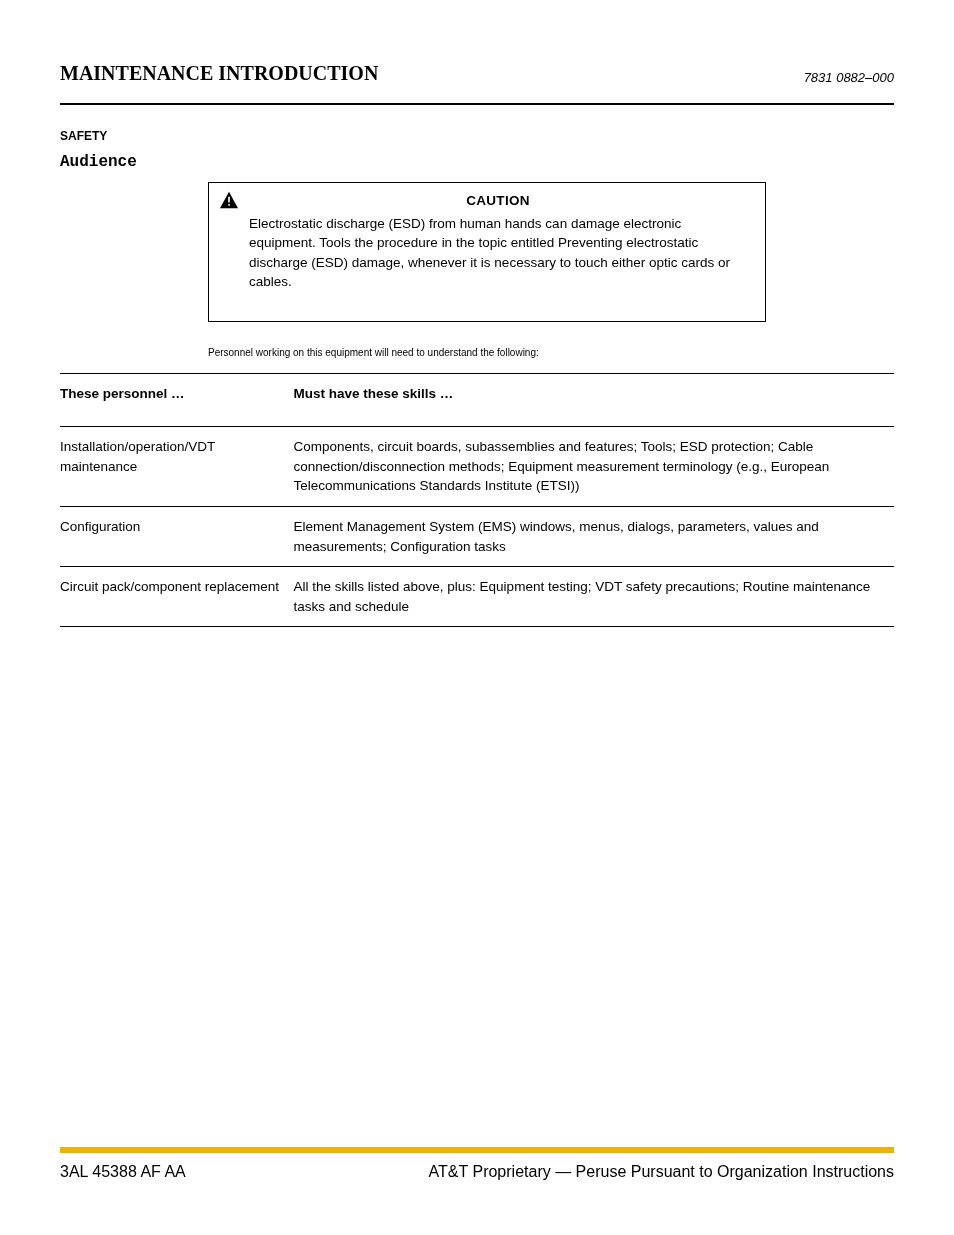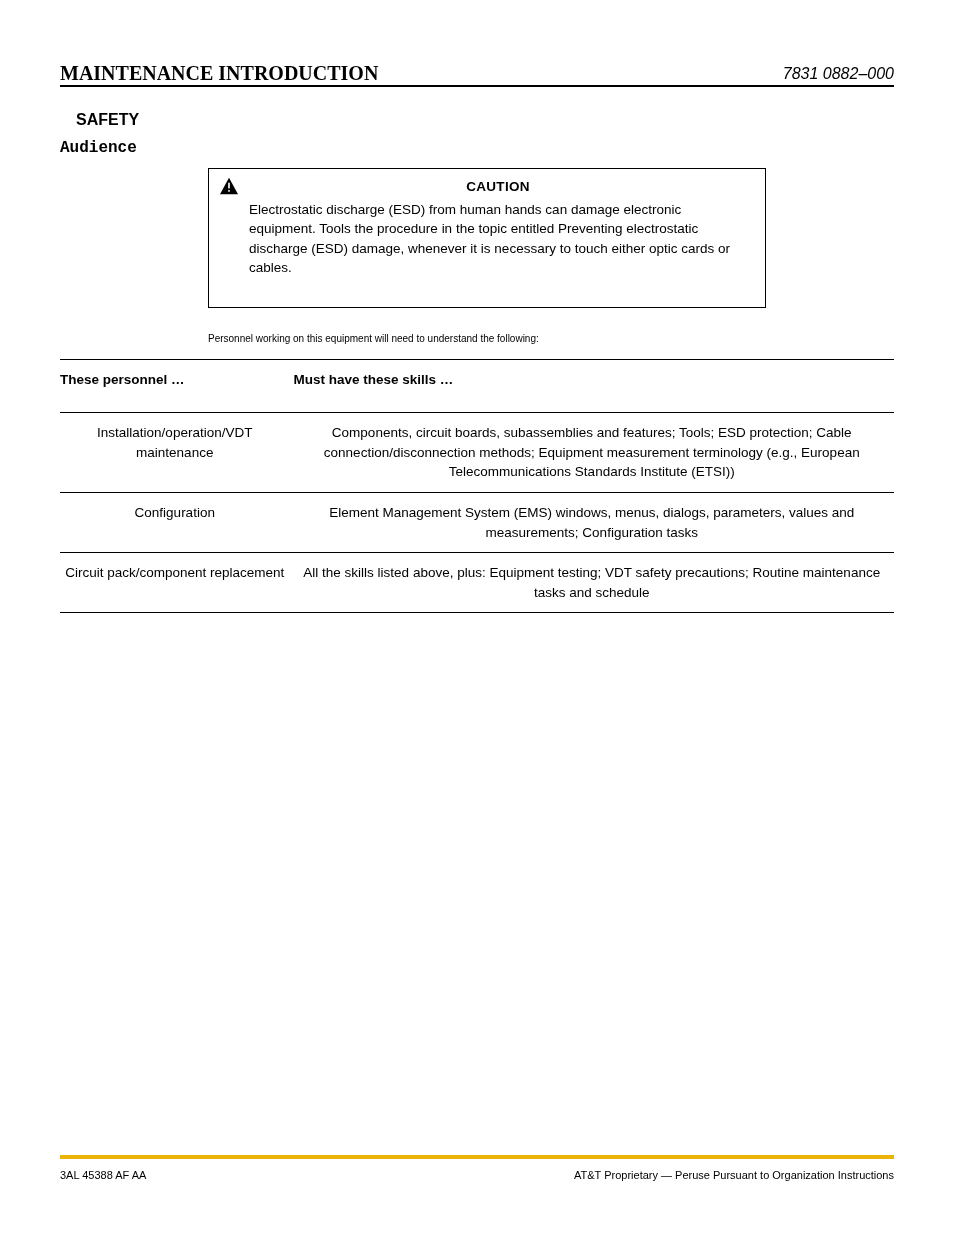--- a/index.html
+++ b/index.html
@@ -12,41 +12,42 @@
   .page {
     width: 954px;
     height: 1235px;
     box-sizing: border-box;
     padding: 62px 60px 40px 60px;
     position: relative;
   }
   .header {
     display: flex;
     justify-content: space-between;
-    align-items: center;
+    align-items: flex-end;
     font-family: Arial, Helvetica, sans-serif;
     font-size: 12px;
+    padding-bottom: 18px;
     border-bottom: 2.5px solid #000;
   }
   .header .title {
     font-size: 20px;
     font-weight: bold;
     font-family: "Times New Roman", Times, serif;
   }
   .header .product {
-    font-size: 16px;
+    font-size: 13px;
     font-style: italic;
     font-family: Arial, Helvetica, sans-serif;
     text-align: right;
   }
   .sect-label {
     font-family: Arial, Helvetica, sans-serif;
     font-weight: bold;
-    font-size: 16px;
-    margin: 24px 0 8px 16px;
+    font-size: 12px;
+    margin: 24px 0 8px 0;
   }
   .info-row {
     display: flex;
     font-family: Liberation Mono, monospace;
     font-size: 16px;
     line-height: 1.45;
   }
   .info-row .lbl { width: 148px; font-weight: bold; }
   .info-row .val { flex: 1; }
   .caution-box {
@@ -90,36 +91,35 @@
     border-top: 1.5px solid #000;
     border-bottom: 1.5px solid #000;
     font-weight: bold;
     padding: 10px 4px 23px 0;
     vertical-align: top;
   }
   .skills-table tr.body td {
     border-bottom: 1px solid #000;
     padding: 10px 4px 10px 0;
     vertical-align: top;
-    text-align: center;
   }
   .skills-table tr.body:last-child td { border-bottom: 1.5px solid #000; }
   .skills-table td:first-child { width: 28%; }
   .skills-table td:last-child  { width: 72%; }
   .footer {
     position: absolute;
     left: 60px;
     right: 60px;
     bottom: 54px;
-    border-top: 4px solid #eab308;
+    border-top: 6px solid #eab308;
     padding-top: 10px;
     display: flex;
     justify-content: space-between;
     font-family: Arial, Helvetica, sans-serif;
-    font-size: 11px;
+    font-size: 16px;
   }
 </style>
 </head>
 <body>
 
 <div class="page">
 
   <div class="header">
     <div class="title">MAINTENANCE INTRODUCTION</div>
     <div class="product">7831 0882–000</div>

